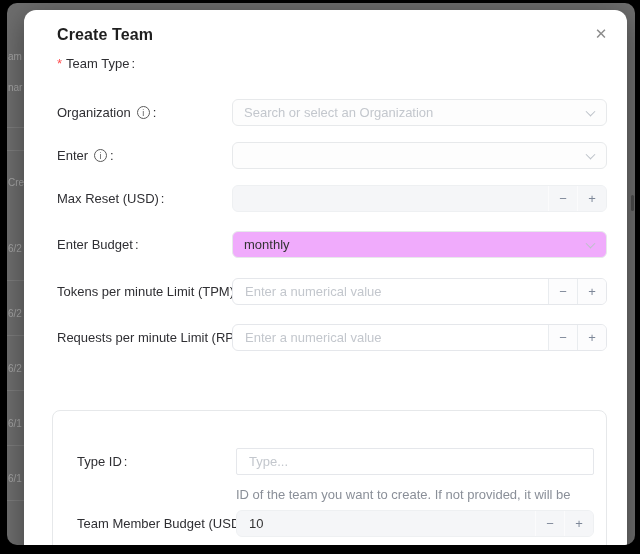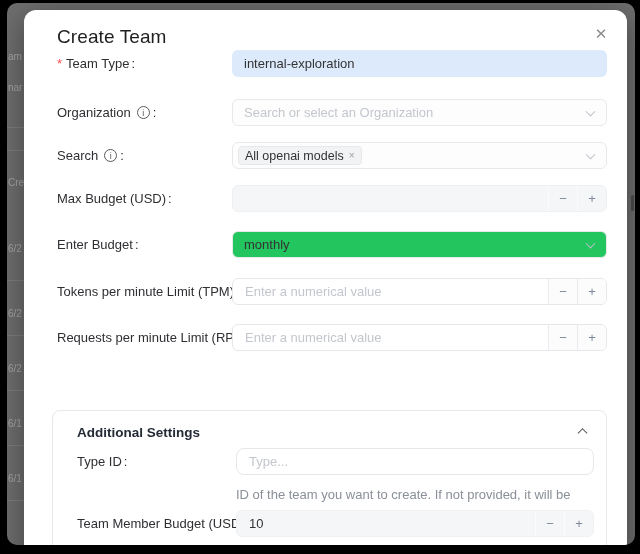--- a/index.html
+++ b/index.html
@@ -17,21 +17,21 @@
   .bg-fragments span:nth-of-type(5){ top:305px; }
   .bg-fragments span:nth-of-type(6){ top:360px; }
   .bg-fragments span:nth-of-type(7){ top:415px; }
   .bg-fragments span:nth-of-type(8){ top:470px; }
   .bg-line { position:absolute; left:0; width:17px; height:1px; background:#7d7d7d; }
   .scroll-dot { position:absolute; right:1px; top:192px; width:3px; height:16px; border-radius:2px; background:#4d4d4d; }
 
   
   .modal { position:absolute; left:17px; top:7px; width:603px; height:560px;
     background:#fff; border-radius:12px; box-shadow:0 6px 30px rgba(0,0,0,.4); }
-  .modal-title { position:absolute; left:33px; top:16px; font-size:19px; font-weight:400; color:#1f1f1f; letter-spacing:.1px; }
+  .modal-title { position:absolute; left:33px; top:16px; font-size:16px; font-weight:700; color:#1f1f1f; letter-spacing:.1px; }
   .close-btn { position:absolute; right:14px; top:12px; width:24px; height:24px; display:flex;
     align-items:center; justify-content:center; font-size:15px; color:#8c8c8c; cursor:pointer; }
 
   .row { position:absolute; left:33px; width:550px; height:27px; }
   .row .lbl { position:absolute; left:0; top:0; height:27px; display:flex; align-items:center;
     font-size:13px; color:#2f2f33; white-space:nowrap; }
   .colon { margin-left:2px; }
   .req { color:#ff4d4f; margin-right:4px; font-size:13px; }
   .icn { display:inline-flex; align-items:center; justify-content:center; width:13px; height:13px;
     border:1px solid #5a5a5a; border-radius:50%; font-size:9px; color:#5a5a5a; margin:0 3px 0 6px; }
@@ -100,69 +100,62 @@
   <div class="modal">
     <div class="modal-title">Create Team</div>
     <div class="close-btn">✕</div>
 
     <div class="row" style="top:40px">
       <div class="lbl">
         <span class="req">*</span>
         <span>Team Type</span>
           <span class="colon">:</span>
       </div>
-      <div class="ctrl fill-blue">
-        <input type="text" value="internal-exploration" style="">
-      </div>
     </div>
 
     <div class="row" style="top:89px">
       <div class="lbl">
         <span>Organization</span>
         <span class="icn">i</span>
         <span>:</span>
       </div>
       <div class="ctrl sel">
         <span class="ph">Search or select an Organization</span>
         <i class="chev"></i>
       </div>
     </div>
 
     <div class="row" style="top:132px">
       <div class="lbl">
-        <span>Search</span>
+        <span>Enter</span>
         <span class="icn">i</span>
         <span>:</span>
       </div>
       <div class="ctrl sel">
-        <span class="tag">
-          <span>All openai models</span>
-          <span class="x">×</span>
-        </span>
         <i class="chev"></i>
       </div>
     </div>
 
     <div class="row" style="top:175px">
       <div class="lbl">
-        <span>Max Budget (USD)</span>
+        <span>Max Reset (USD)</span>
           <span class="colon">:</span>
       </div>
       <div class="ctrl numwrap grey">
         <span class="step minus">−</span>
         <span class="step plus">+</span>
       </div>
     </div>
 
     <div class="row" style="top:221px">
       <div class="lbl">
         <span>Enter Budget</span>
           <span class="colon">:</span>
       </div>
-      <div class="ctrl sel" style="background:#22c55e">
+      <div class="ctrl sel" style="background:#f0abfc">
         <span>monthly</span>
         <i class="chev"></i>
       </div>
     </div>
 
     <div class="row" style="top:268px">
       <div class="lbl">
         <span>Tokens per minute Limit (TPM)</span>
           <span class="colon">:</span>
       </div>
@@ -179,31 +172,27 @@
           <span class="colon">:</span>
       </div>
       <div class="ctrl numwrap white">
         <input type="text" placeholder="Enter a numerical value" style="">
         <span class="step minus">−</span>
         <span class="step plus">+</span>
       </div>
     </div>
 
     <div class="card">
-      <div class="card-head">
-        <span class="card-title">Additional Settings</span>
-        <i class="chev up" style="position:absolute; right:0; top:8px;"></i>
-      </div>
 
       <div class="row" style="top:37px">
         <div class="lbl">
           <span>Type ID</span>
             <span class="colon">:</span>
         </div>
-        <div class="ctrl numwrap white" style="border-radius:8px">
+        <div class="ctrl numwrap white" style="border-radius:2px">
           <input type="text" style="width: 100%;" placeholder="Type...">
         </div>
       </div>
 
       <div class="help">ID of the team you want to create. If not provided, it will be generated automatically.</div>
 
       <div class="row" style="top:99px">
         <div class="lbl">
           <span>Team Member Budget (USD)</span>
           <span class="icn q">?</span>

